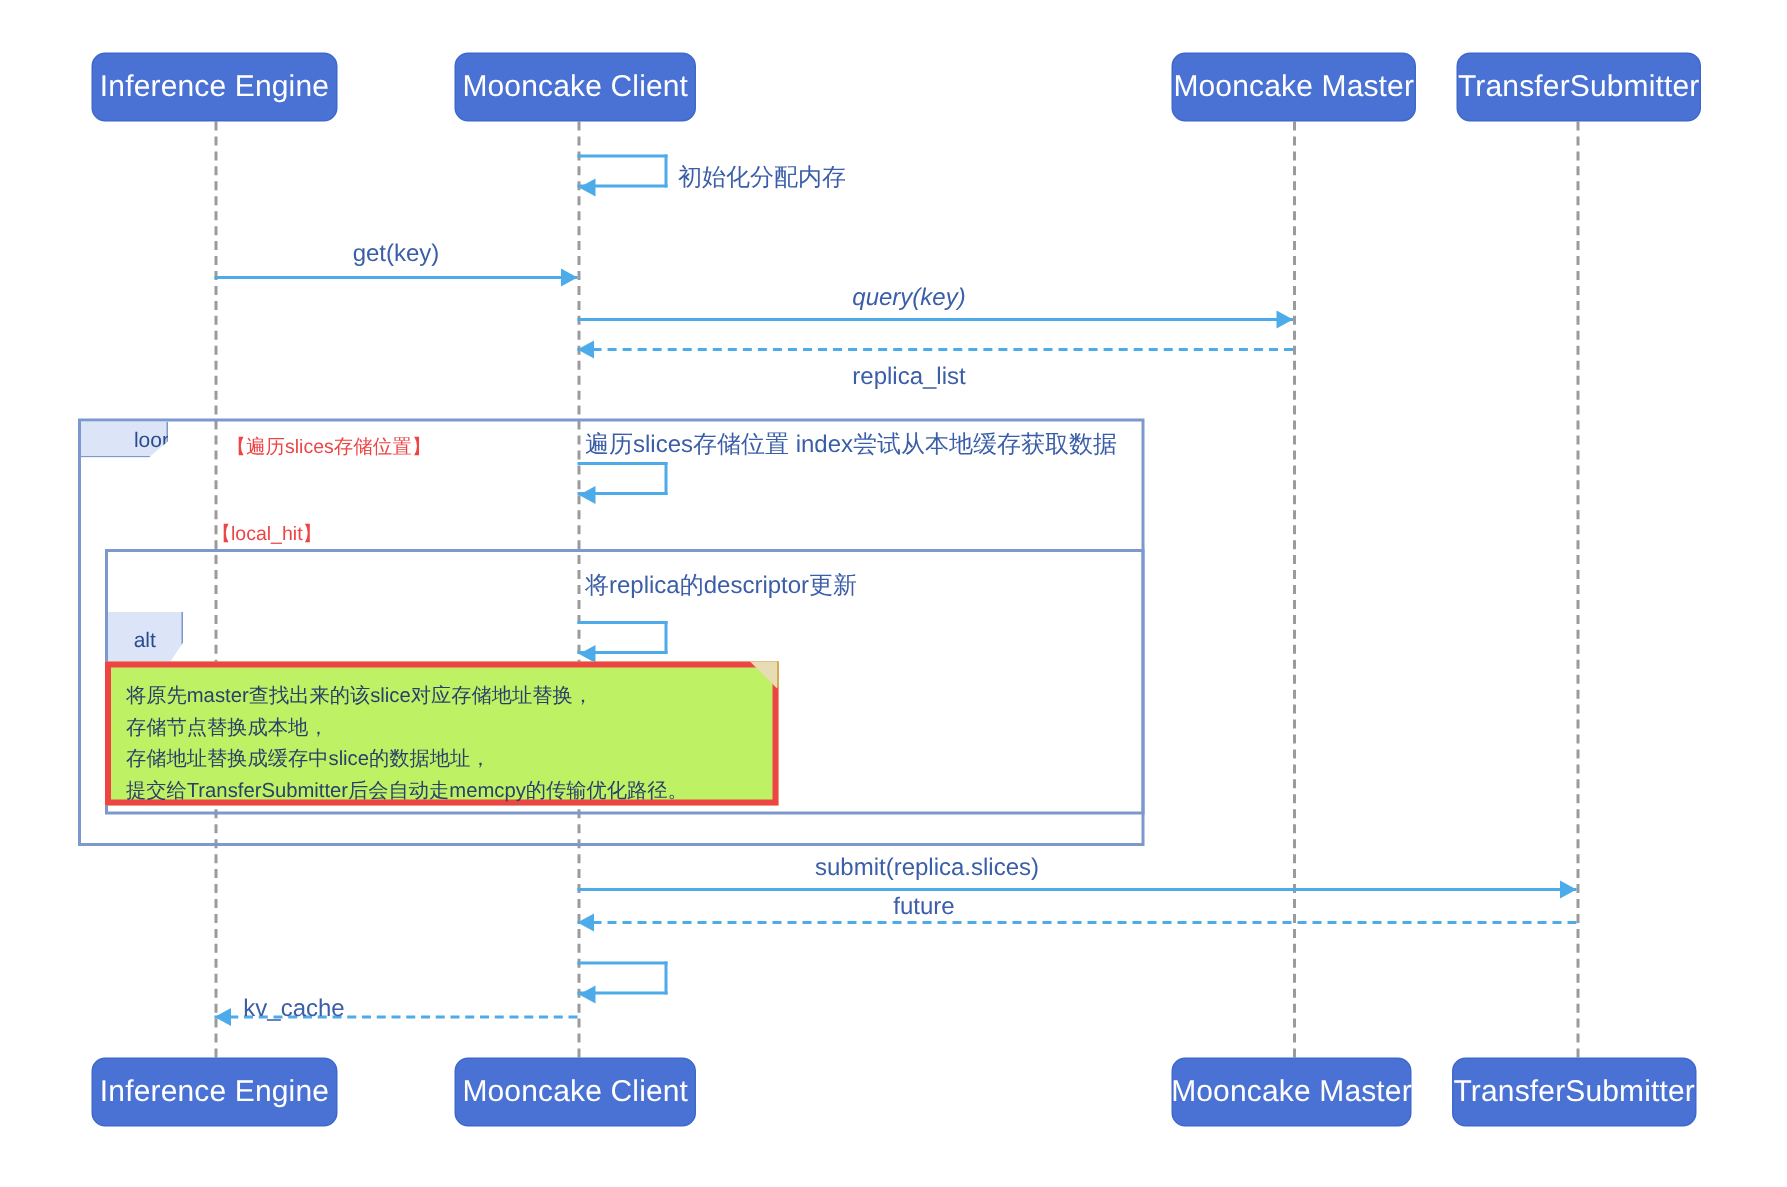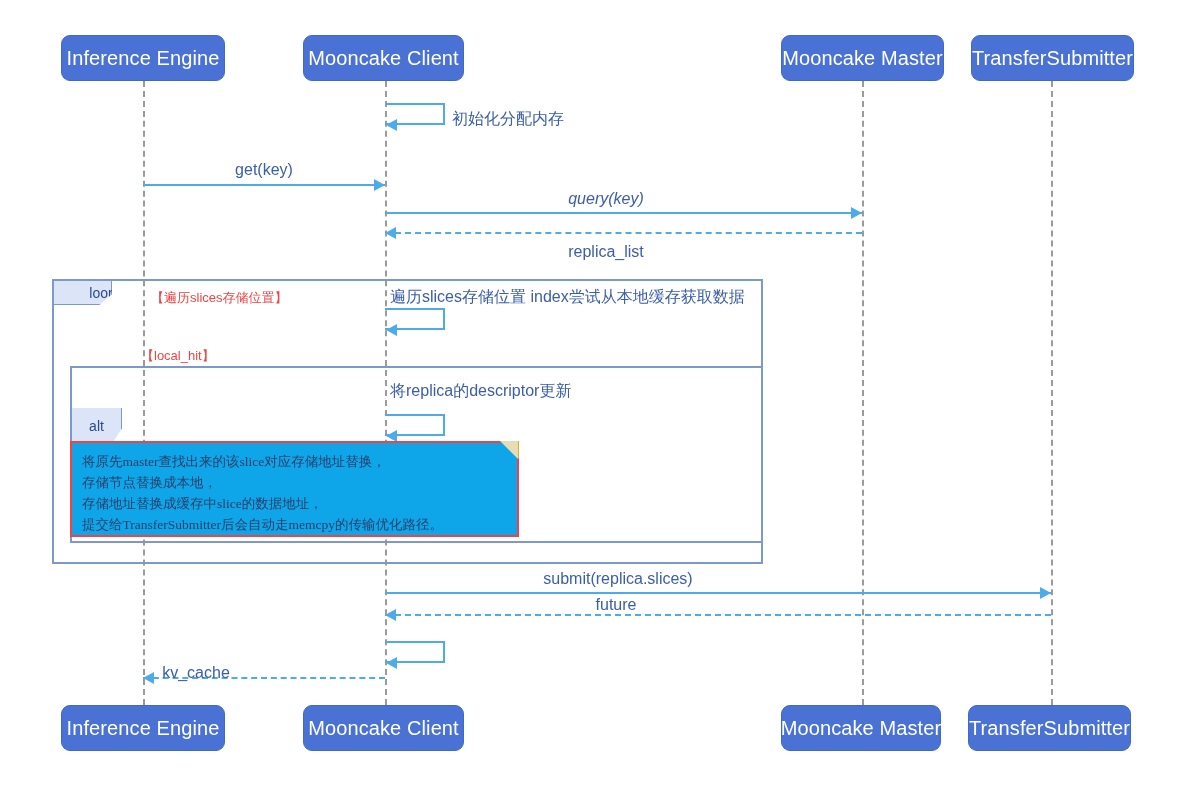--- a/index.html
+++ b/index.html
@@ -103,28 +103,27 @@
   .fragment-cond {
     position: absolute;
     font-size: 13px;
     color: #ef4444;
     white-space: nowrap;
   }
   
   .note {
     position: absolute;
     box-sizing: border-box;
-    background: #0ea5e9;
-    border: 2px solid #ef4444;
+    background: #bef264;
+    border: 4px solid #ef4444;
     font-size: 13.5px;
     color: #2b3f6b;
     line-height: 1.55;
     padding: 9px 10px 8px 10px;
     white-space: pre-line;
-    font-family: Liberation Serif, serif;
   }
   .note-fold {
     position: absolute;
     width: 0;
     height: 0;
     border-left: 18px solid transparent;
     border-top: 18px solid #e8dcb4;
   }
   .note-fold-edge {
     position: absolute;

